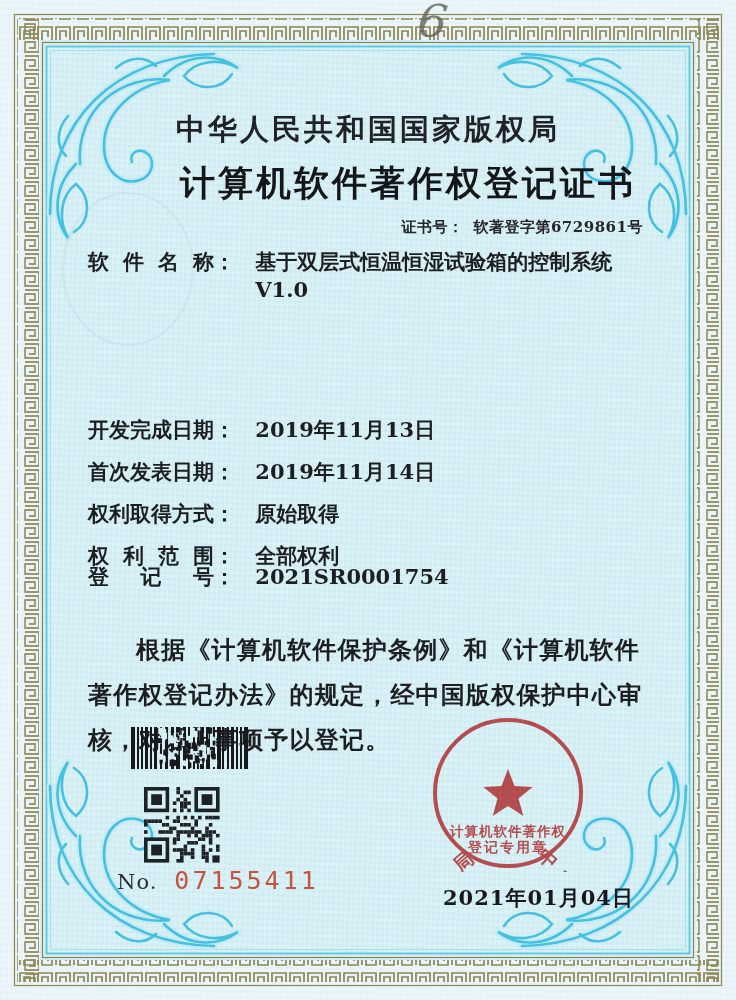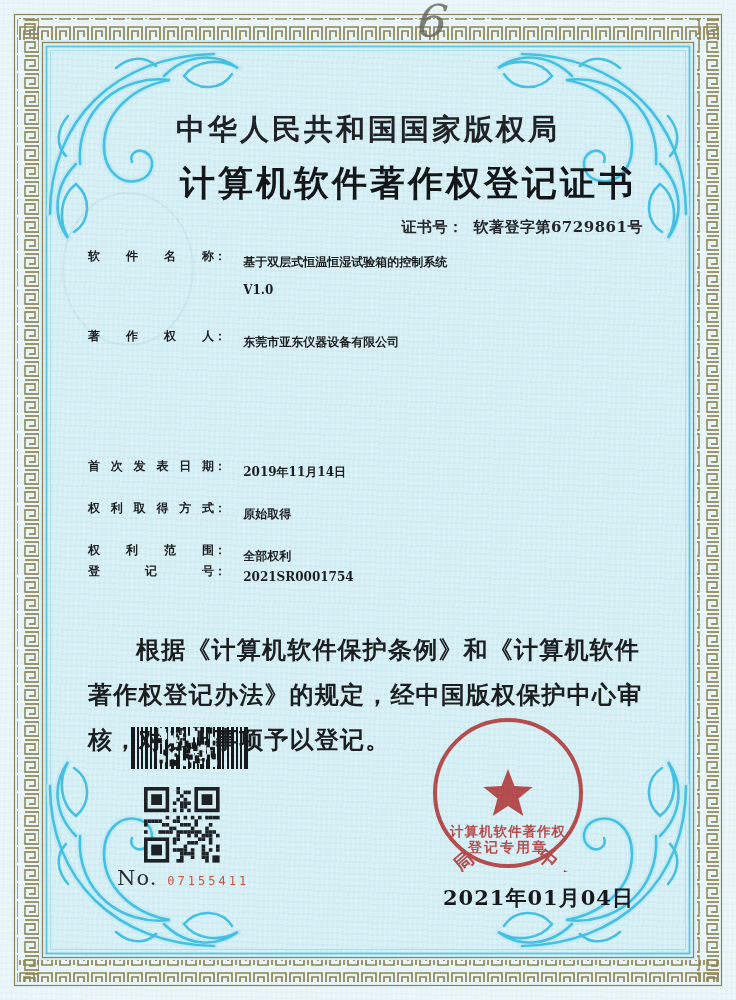--- a/index.html
+++ b/index.html
@@ -38,21 +38,21 @@
   }
   .cert-title{
     position:absolute;left:0;top:160px;width:736px;text-align:center;
     font-size:35px;font-weight:bold;letter-spacing:3px;color:#14171a;margin-left:40px;
   }
   .certno-row{
     position:absolute;top:218px;right:93px;
     font-size:15px;font-weight:bold;color:#23262a;letter-spacing:.5px;
   }
   .certno-row .lbl{margin-right:10px;}
-  .field-row{position:absolute;left:88px;font-size:12px;font-weight:bold;color:#1c1f22;}
+  .field-row{position:absolute;left:88px;font-size:21px;font-weight:bold;color:#1c1f22;}
   .field-row .flabel{
     display:inline-block;width:126px;
     text-align:justify;text-align-last:justify;vertical-align:top;
   }
   .field-row .fcolon{vertical-align:top;}
   .field-row .fvalue{display:inline-block;margin-left:13px;vertical-align:top;line-height:28px;}
   .field-row .fvalue .v2{display:block;}
   .row-0{top:248px;}
   .row-1{top:328px;}
   .row-2{top:416px;}
@@ -67,21 +67,21 @@
   }
   .barcode{position:absolute;left:131px;top:727px;width:122px;height:42px;}
   .qrcode{position:absolute;left:144px;top:787px;width:76px;height:78px;}
   .serial-row{position:absolute;left:117px;top:866px;}
   .serial-row .no{
     font-family:"DejaVu Serif","Liberation Serif",serif;
     font-size:21px;color:#2c2f33;letter-spacing:1px;
   }
   .serial-row .num{
     font-family:"DejaVu Sans Mono","Liberation Mono",monospace;
-    font-size:12px;color:#c4543e;letter-spacing:3px;margin-left:10px;
+    font-size:25px;color:#c4543e;letter-spacing:3px;margin-left:17px;
   }
   .seal{position:absolute;left:429px;top:714px;width:158px;height:158px;
     opacity:.88;mix-blend-mode:multiply;z-index:5;}
   .issue-date{
     position:absolute;left:443px;top:884px;z-index:6;
     font-size:21px;font-weight:bold;color:#17191c;letter-spacing:1px;
   }
 </style>
 </head>
 <body>
@@ -144,25 +144,25 @@
 
   <div class="certno-row">
     <span class="lbl">证书号：</span><span>软著登字第6729861号</span>
   </div>
 
   <div class="field-row row-0">
     <span class="flabel">软件名称</span><span class="fcolon">：</span>
     <span class="fvalue"><span>基于双层式恒温恒湿试验箱的控制系统</span><span class="v2">V1.0</span></span>
   </div>
 
-  <div class="field-row row-1">
-    <span class="flabel">著作权人</span><span class="fcolon">：</span>
-    <span class="fvalue">东莞市亚东仪器设备有限公司</span>
-  </div>
-
+
+  <div class="field-row row-2">
+    <span class="flabel">开发完成日期</span><span class="fcolon">：</span>
+    <span class="fvalue">2019年11月13日</span>
+  </div>
 
   <div class="field-row row-3">
     <span class="flabel">首次发表日期</span><span class="fcolon">：</span>
     <span class="fvalue">2019年11月14日</span>
   </div>
 
   <div class="field-row row-5">
     <span class="flabel">权利范围</span><span class="fcolon">：</span>
     <span class="fvalue">全部权利</span>
   </div>

